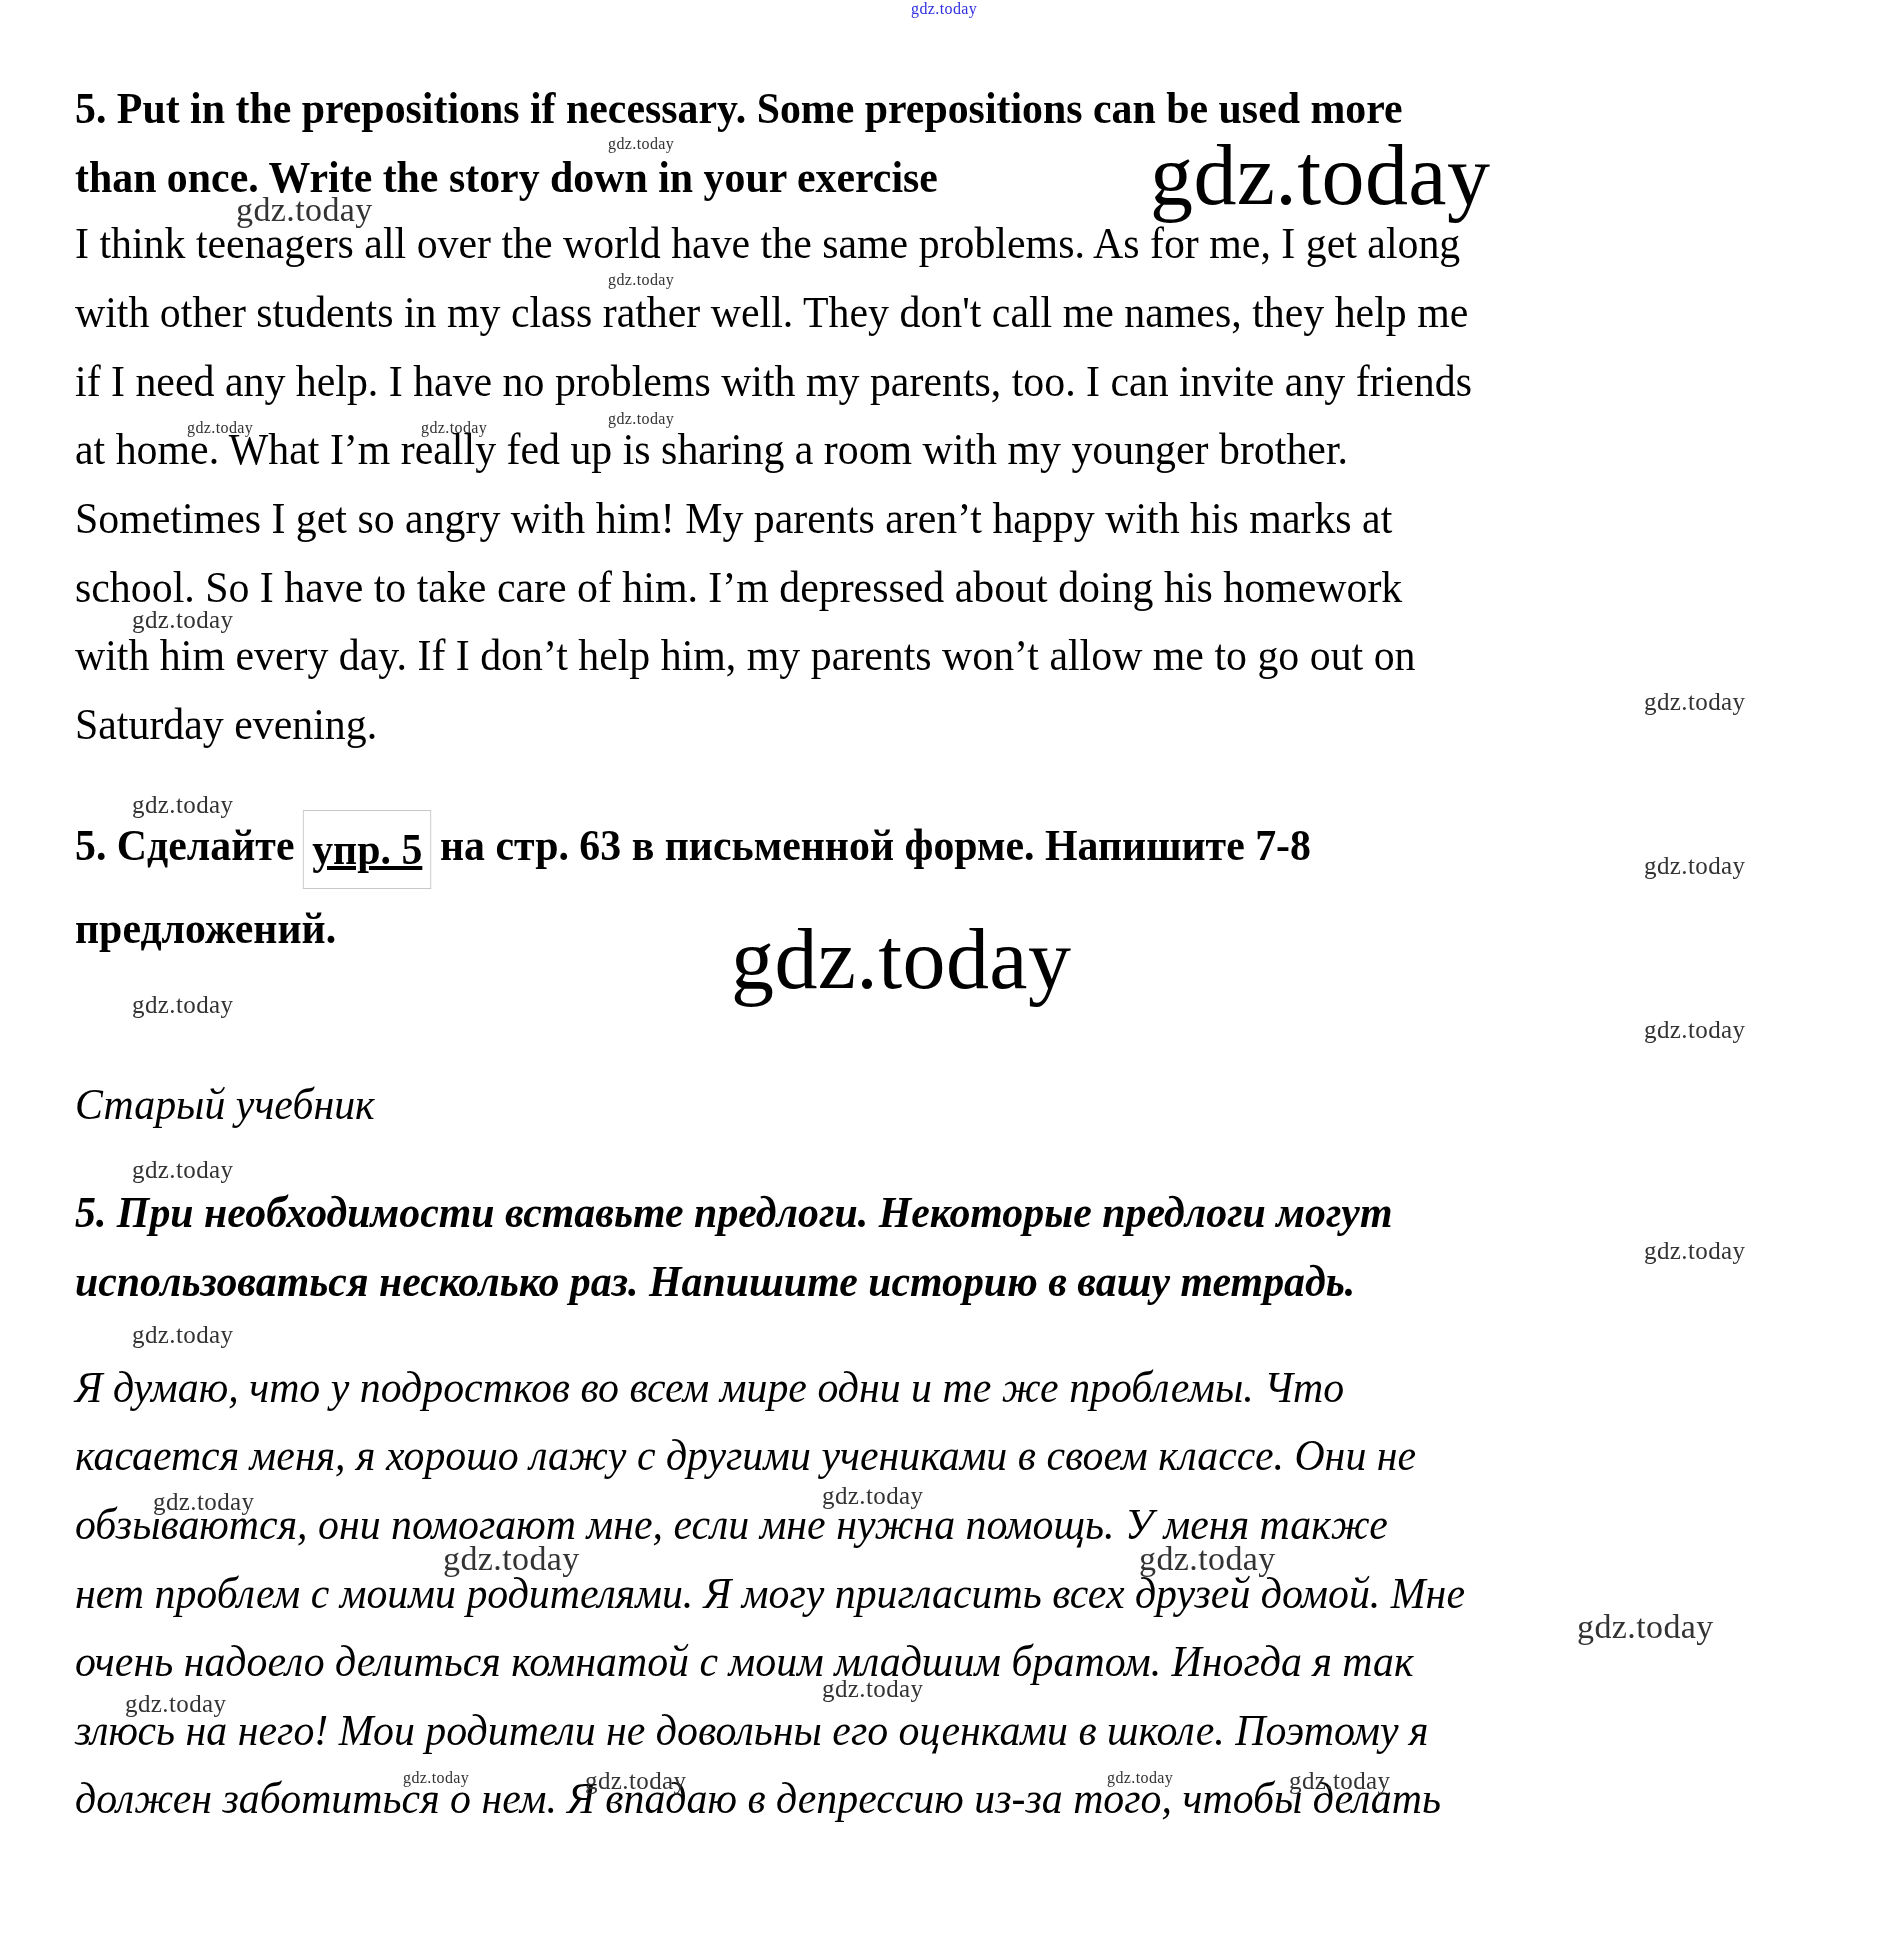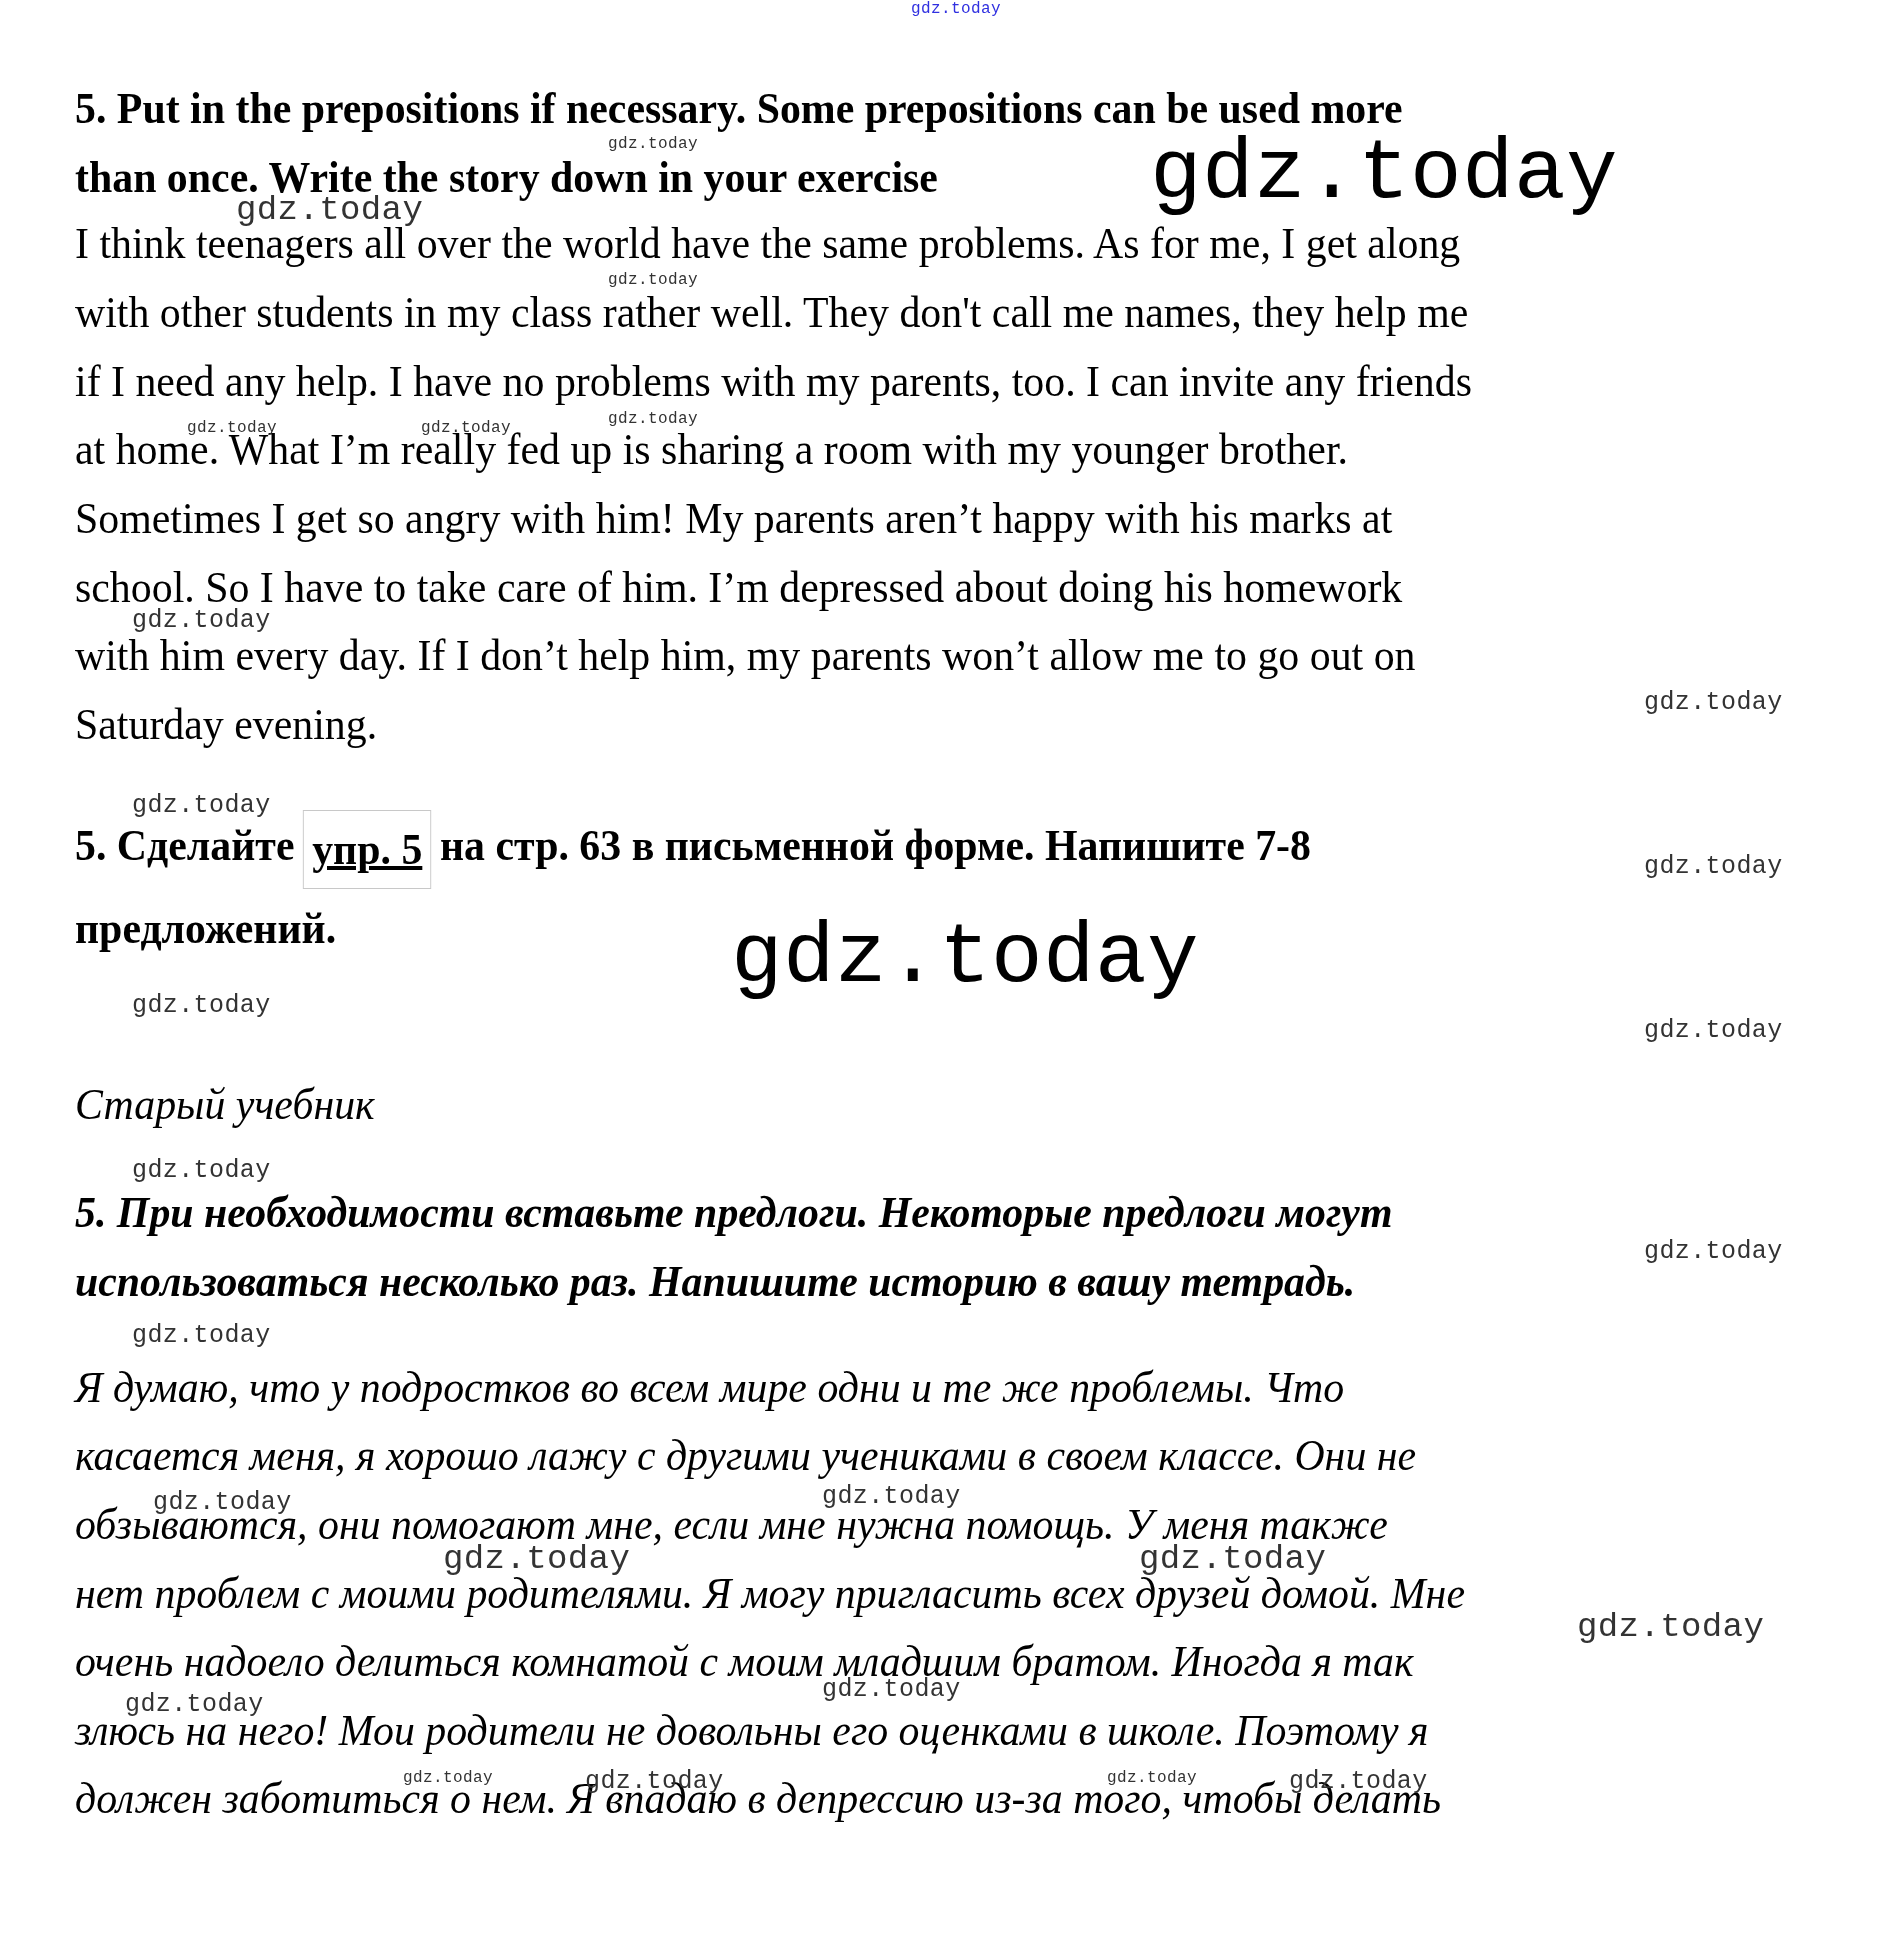--- a/index.html
+++ b/index.html
@@ -9,21 +9,21 @@
     }
     .line {
       position: absolute; left: 75px; white-space: nowrap;
       font-size: 45px; line-height: 53px;
       transform-origin: left center;
     }
     .bold { font-weight: bold; }
     .ital { font-style: italic; }
     .wm {
       position: absolute; white-space: nowrap;
-      font-family: Liberation Mono, monospace; font-weight: 200;
+      font-family: Liberation Serif, serif; font-weight: 200;
       color: #222; letter-spacing: 0.4px;
     }
     .wm.s { font-size: 16px; color: #333; }
     .wm.m { font-size: 25px; color: #333; }
     .wm.l { font-size: 34px; color: #333; }
     .wm.xl { font-size: 86px; color: #000; font-weight: 300; }
     .wm.top { font-size: 16px; color: #3030e0; }
     .boxed {
       display: inline-block; border: 1.8px solid #c8c8c8; padding: 0 9px;
       margin: 0 9px; line-height: 77px; height: 77px; vertical-align: middle;

